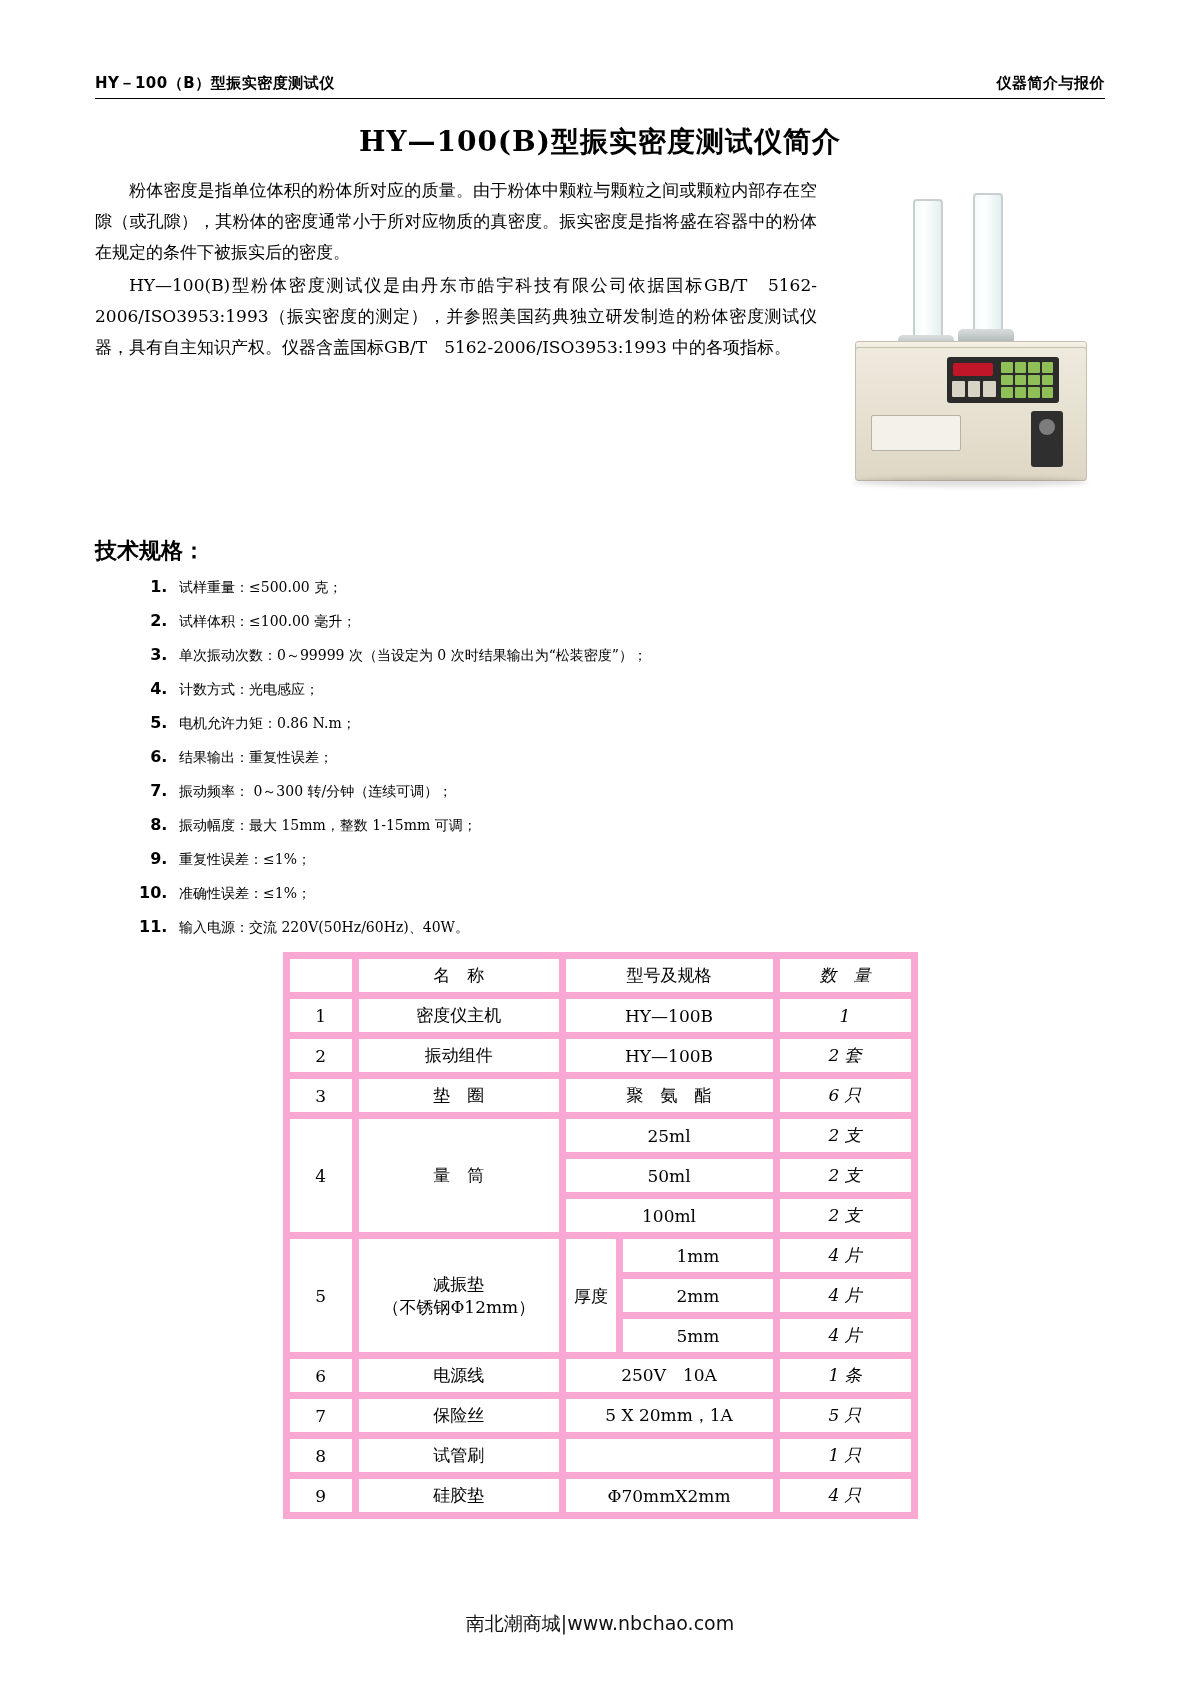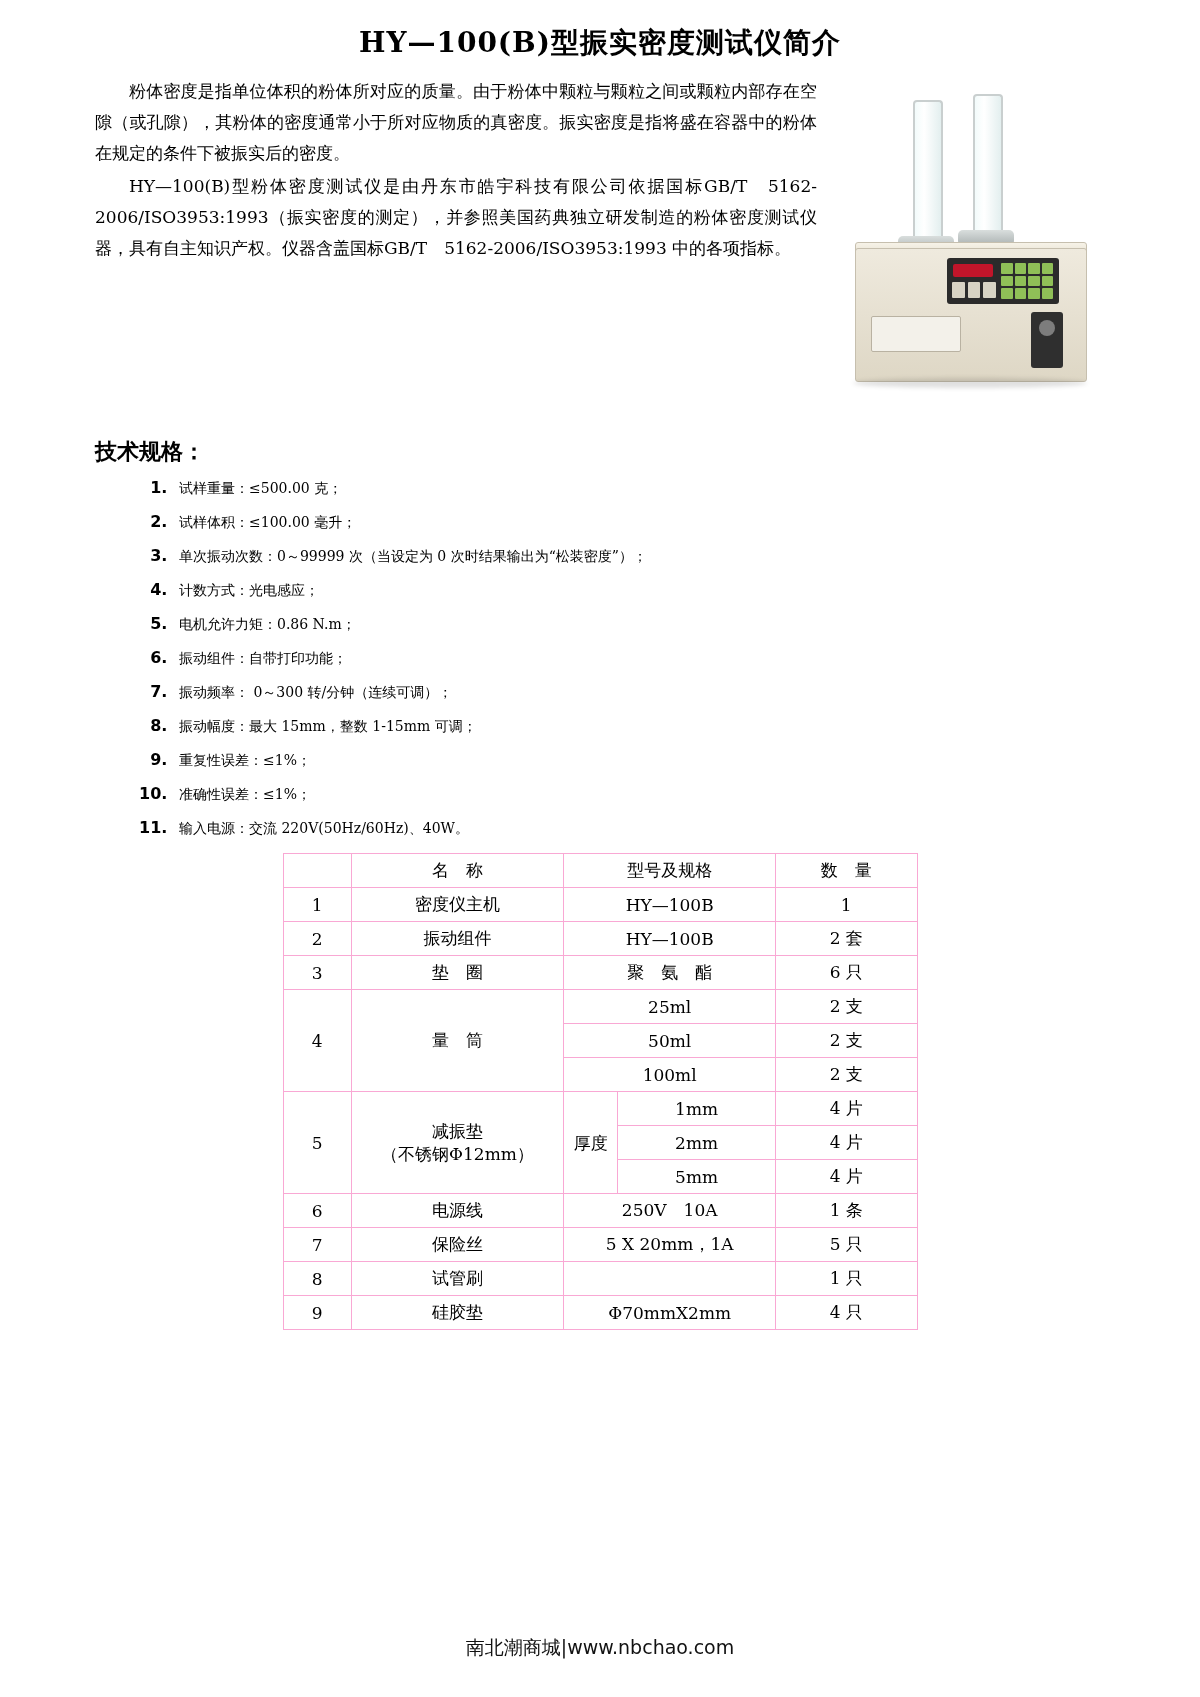--- a/index.html
+++ b/index.html
@@ -195,30 +195,30 @@
 
   
   table.cfg {
     border-collapse: collapse;
     margin: 6px auto 0 auto;
     width: 635px;
     font-family: "DejaVu Serif", serif;
     font-size: 17px;
   }
   table.cfg td {
-    border: 1px solid #f9a8d4;
+    border: 7px solid #f9a8d4;
     text-align: center;
     height: 33px;
     padding: 0 4px;
     margin-top: 32px;
   }
   table.cfg td.idx { width: 58px; }
   table.cfg td.name { width: 200px; }
   table.cfg td.model { width: 190px; }
-  table.cfg td.qty { width: 130px; }
+  table.cfg td.qty { width: 130px; font-style: italic; }
   table.cfg td.sub-label { width: 44px; line-height: 20px; }
   table.cfg td.sub-val { width: 146px; }
 
   
   .footer {
     position: absolute;
     left: 0; right: 0;
     bottom: 60px;
     text-align: center;
     font-family: "DejaVu Sans", sans-serif;
@@ -226,20 +226,24 @@
     font-size: 19px;
     color: #111;
   }
   .clear { clear: both; }
 </style>
 </head>
 <body>
 
 <div class="page">
 
+  <div class="header">
+    <div class="left">HY－100（B）型振实密度测试仪</div>
+    <div class="right">仪器简介与报价</div>
+  </div>
 
   <div class="doc-title">HY—100(B)型振实密度测试仪简介</div>
 
   <div class="intro-wrap">
 
     <div class="device-photo">
       <div class="photo-bg"></div>
       <div class="cyl l"></div>
       <div class="cyl r"></div>
       <div class="cyl-base l"></div>
@@ -279,21 +283,21 @@
   </div>
 
   <div class="sec-head">技术规格：</div>
 
   <ol class="specs">
     <li>试样重量：≤500.00 克；</li>
     <li>试样体积：≤100.00 毫升；</li>
     <li>单次振动次数：0～99999 次（当设定为 0 次时结果输出为“松装密度”）；</li>
     <li>计数方式：光电感应；</li>
     <li>电机允许力矩：0.86 N.m；</li>
-    <li>振动组件：自带打印功能；</li>
+    <li>结果输出：重复性误差；</li>
     <li>振动频率： 0～300 转/分钟（连续可调）；</li>
     <li>振动幅度：最大 15mm，整数 1-15mm 可调；</li>
     <li>重复性误差：≤1%；</li>
     <li>准确性误差：≤1%；</li>
     <li>输入电源：交流 220V(50Hz/60Hz)、40W。</li>
   </ol>
 
 
   <table class="cfg">
     <tbody>

